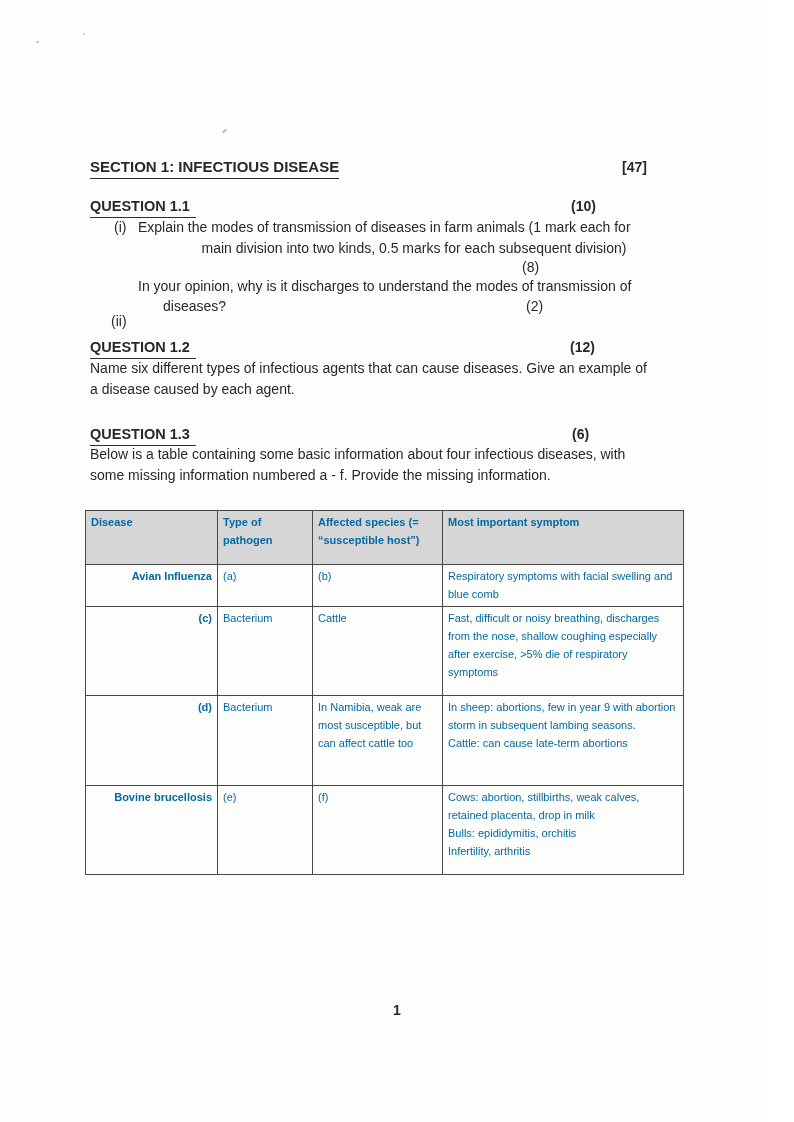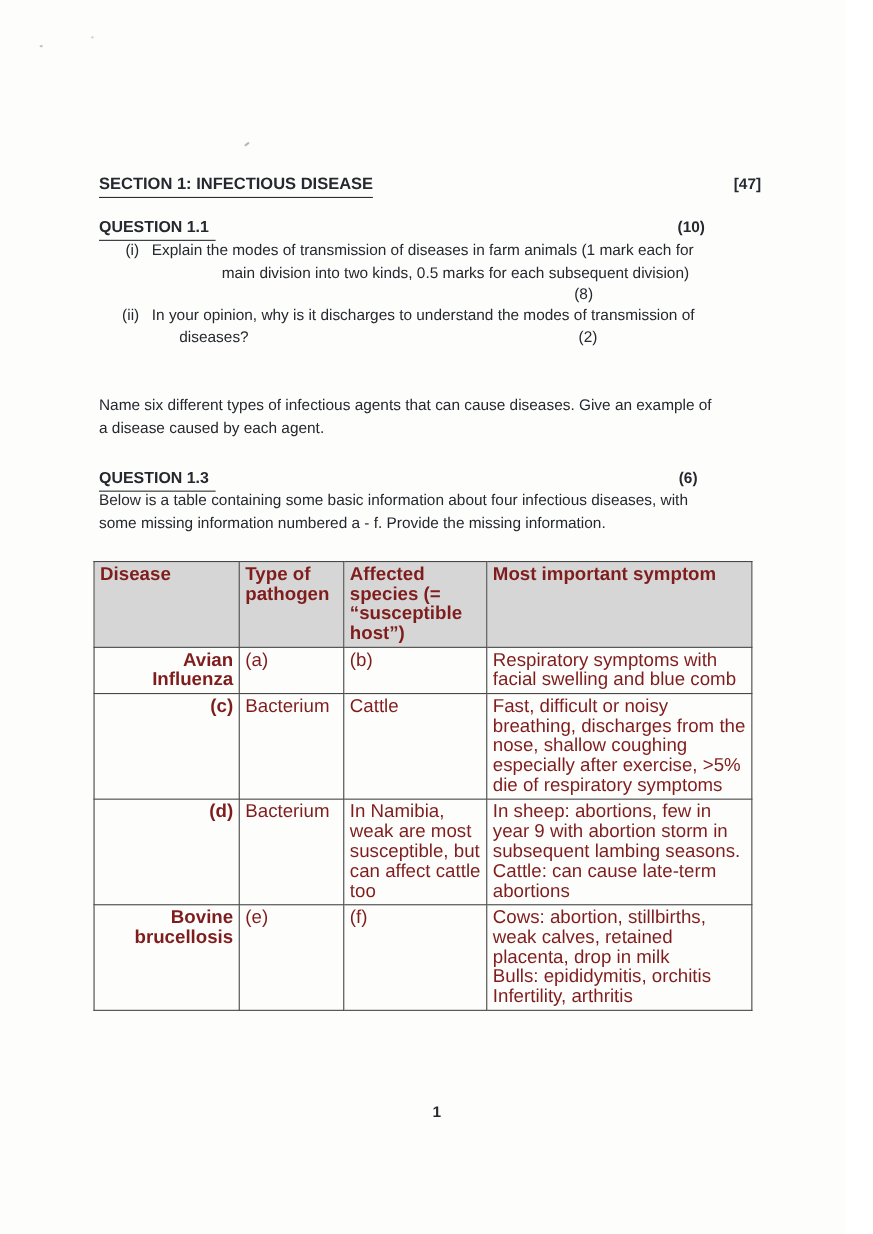--- a/index.html
+++ b/index.html
@@ -10,29 +10,29 @@
     font-family:"Liberation Sans", sans-serif;
     color:#25282e;
     overflow:hidden;
   }
   .row{position:absolute;left:90px;width:600px;line-height:20px;font-size:14px;white-space:nowrap;}
   .sec-title{font-size:15px;font-weight:bold;}
   .q-title{font-size:14.5px;font-weight:bold;}
   .u{display:inline-block;border-bottom:1.6px solid #2a2d33;padding-bottom:1px;}
   .u.trail{padding-right:6px;}
   .marks{position:absolute;top:0;}
-  .marks.b{font-weight:bold;margin-left:45px;}
+  .marks.b{font-weight:bold;}
   .item-label{position:absolute;top:0;}
   .ind1{margin-left:48px;}
   .ind2{margin-left:73px;}
 
   
   .tbl-wrap{position:absolute;left:85px;top:510px;}
   table{border-collapse:collapse;table-layout:fixed;width:598px;
-        font-size:17px;line-height:18px;color:#7f1d1d;}
+        font-size:11px;line-height:18px;color:#0369a1;}
   col.c1{width:132px;} col.c2{width:95px;} col.c3{width:130px;} col.c4{width:241px;}
   th,td{border:1.6px solid #474747;vertical-align:top;text-align:left;
         padding:2px 5px 3px 5px;overflow:hidden;}
   th{background:#d6d6d6;font-weight:bold;}
   tbody td:first-child{font-weight:bold;text-align:right;}
   .pre{white-space:pre-line;}
   tr.h-head{height:54px;} tr.h1{height:38px;} tr.h2{height:89px;}
   tr.h3{height:90px;} tr.h4{height:89px;}
 
   .page-num{position:absolute;left:0;top:1002px;width:794px;text-align:center;
@@ -68,28 +68,32 @@
     <div class="ind1">Explain the modes of transmission of diseases in farm animals (1 mark each for</div>
   </div>
   <div class="row" style="top:238px;text-align:center;">
     <div class="ind1">main division into two kinds, 0.5 marks for each subsequent division)</div>
   </div>
   <div class="row" style="top:257px;">
     <span class="marks" style="left:432px;">(8)</span>
   </div>
 
   <div class="row" style="top:276px;">
-    <span class="item-label" style="left:21px;">(ii)</span>
+    <span class="item-label" style="left:21px;margin-top:35px;">(ii)</span>
     <div class="ind1">In your opinion, why is it discharges to understand the modes of transmission of</div>
   </div>
   <div class="row" style="top:296px;">
     <div class="ind2" style="display:inline-block;">diseases?</div>
     <span class="marks" style="left:436px;">(2)</span>
   </div>
 
+  <div class="row" style="top:337px;">
+    <span class="q-title u trail">QUESTION 1.2</span>
+    <span class="marks b" style="left:480px;">(12)</span>
+  </div>
   <div class="row" style="top:379px;">a disease caused by each agent.</div>
   <div class="row" style="top:358px;">Name six different types of infectious agents that can cause diseases. Give an example of</div>
 
   <div class="row" style="top:424px;">
     <span class="q-title u trail">QUESTION 1.3</span>
     <span class="marks b" style="left:482px;">(6)</span>
   </div>
   <div class="row" style="top:444px;">Below is a table containing some basic information about four infectious diseases, with</div>
   <div class="row" style="top:465px;">some missing information numbered a - f. Provide the missing information.</div>
 

